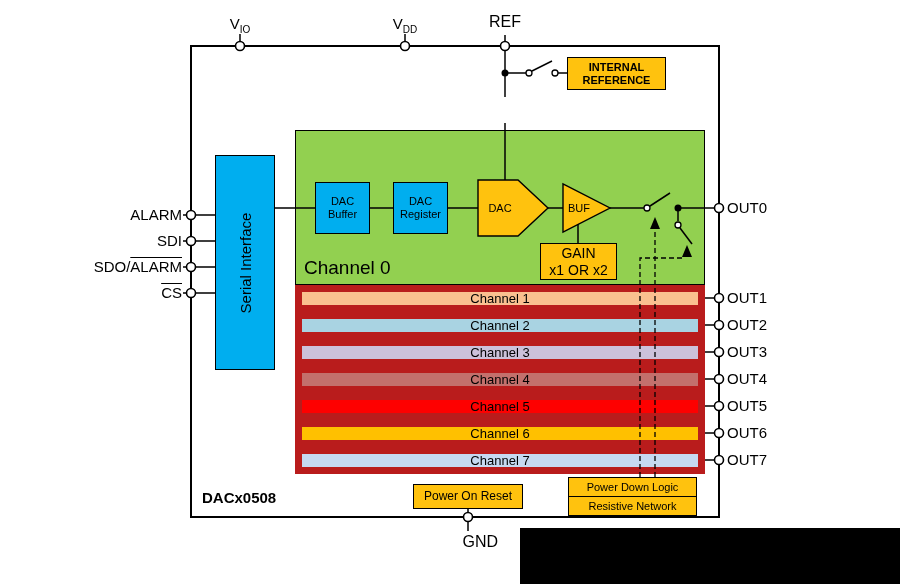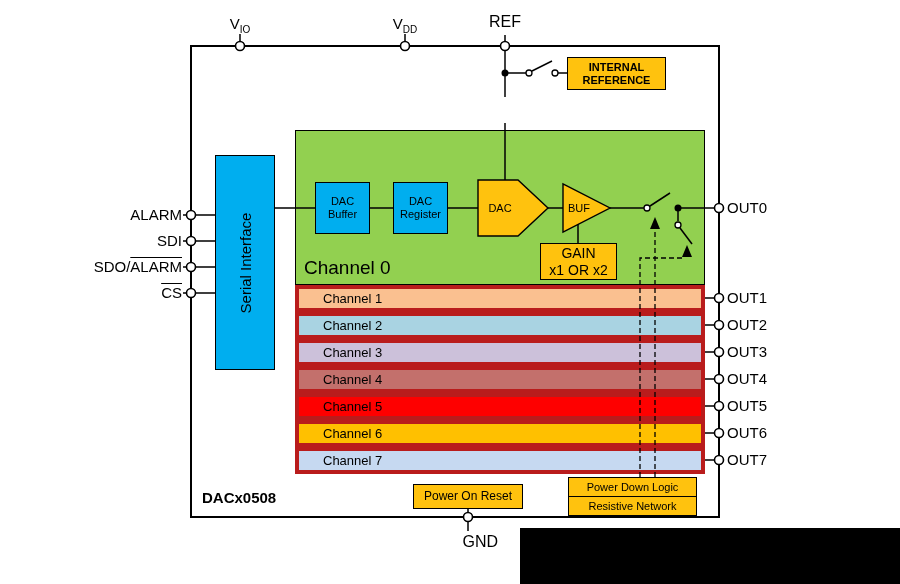--- a/index.html
+++ b/index.html
@@ -1,22 +1,22 @@
 <!DOCTYPE html>
 <html><head>
 <meta charset="utf-8">
 <style>
   html,body{margin:0;padding:0;background:#fff;}
   #stage{position:relative;width:900px;height:584px;background:#fff;overflow:hidden;
          font-family:"Liberation Sans",sans-serif;color:#000;}
   .abs{position:absolute;box-sizing:border-box;}
   .box{border:1.2px solid #000;display:flex;align-items:center;justify-content:center;
        text-align:center;white-space:pre-line;line-height:1.15;}
-  .bar{border:4px solid #b91c1c;display:flex;align-items:center;padding-left:24px;
-       font-size:13px;z-index:2;}
+  .bar{border:7px solid #b91c1c;display:flex;align-items:center;padding-left:0;
+       font-size:13px;z-index:2;justify-content:center;}
   .pinlabel{font-size:15px;line-height:20px;z-index:4;}
   sub{font-size:10px;line-height:0;}
   .ovl{text-decoration:overline;}
   .vtext{position:absolute;left:50%;top:50%;transform:translate(-50%,-50%) rotate(-90deg);
          white-space:nowrap;font-size:15px;}
   svg{pointer-events:none;}
 </style>
 </head>
 <body>
 

